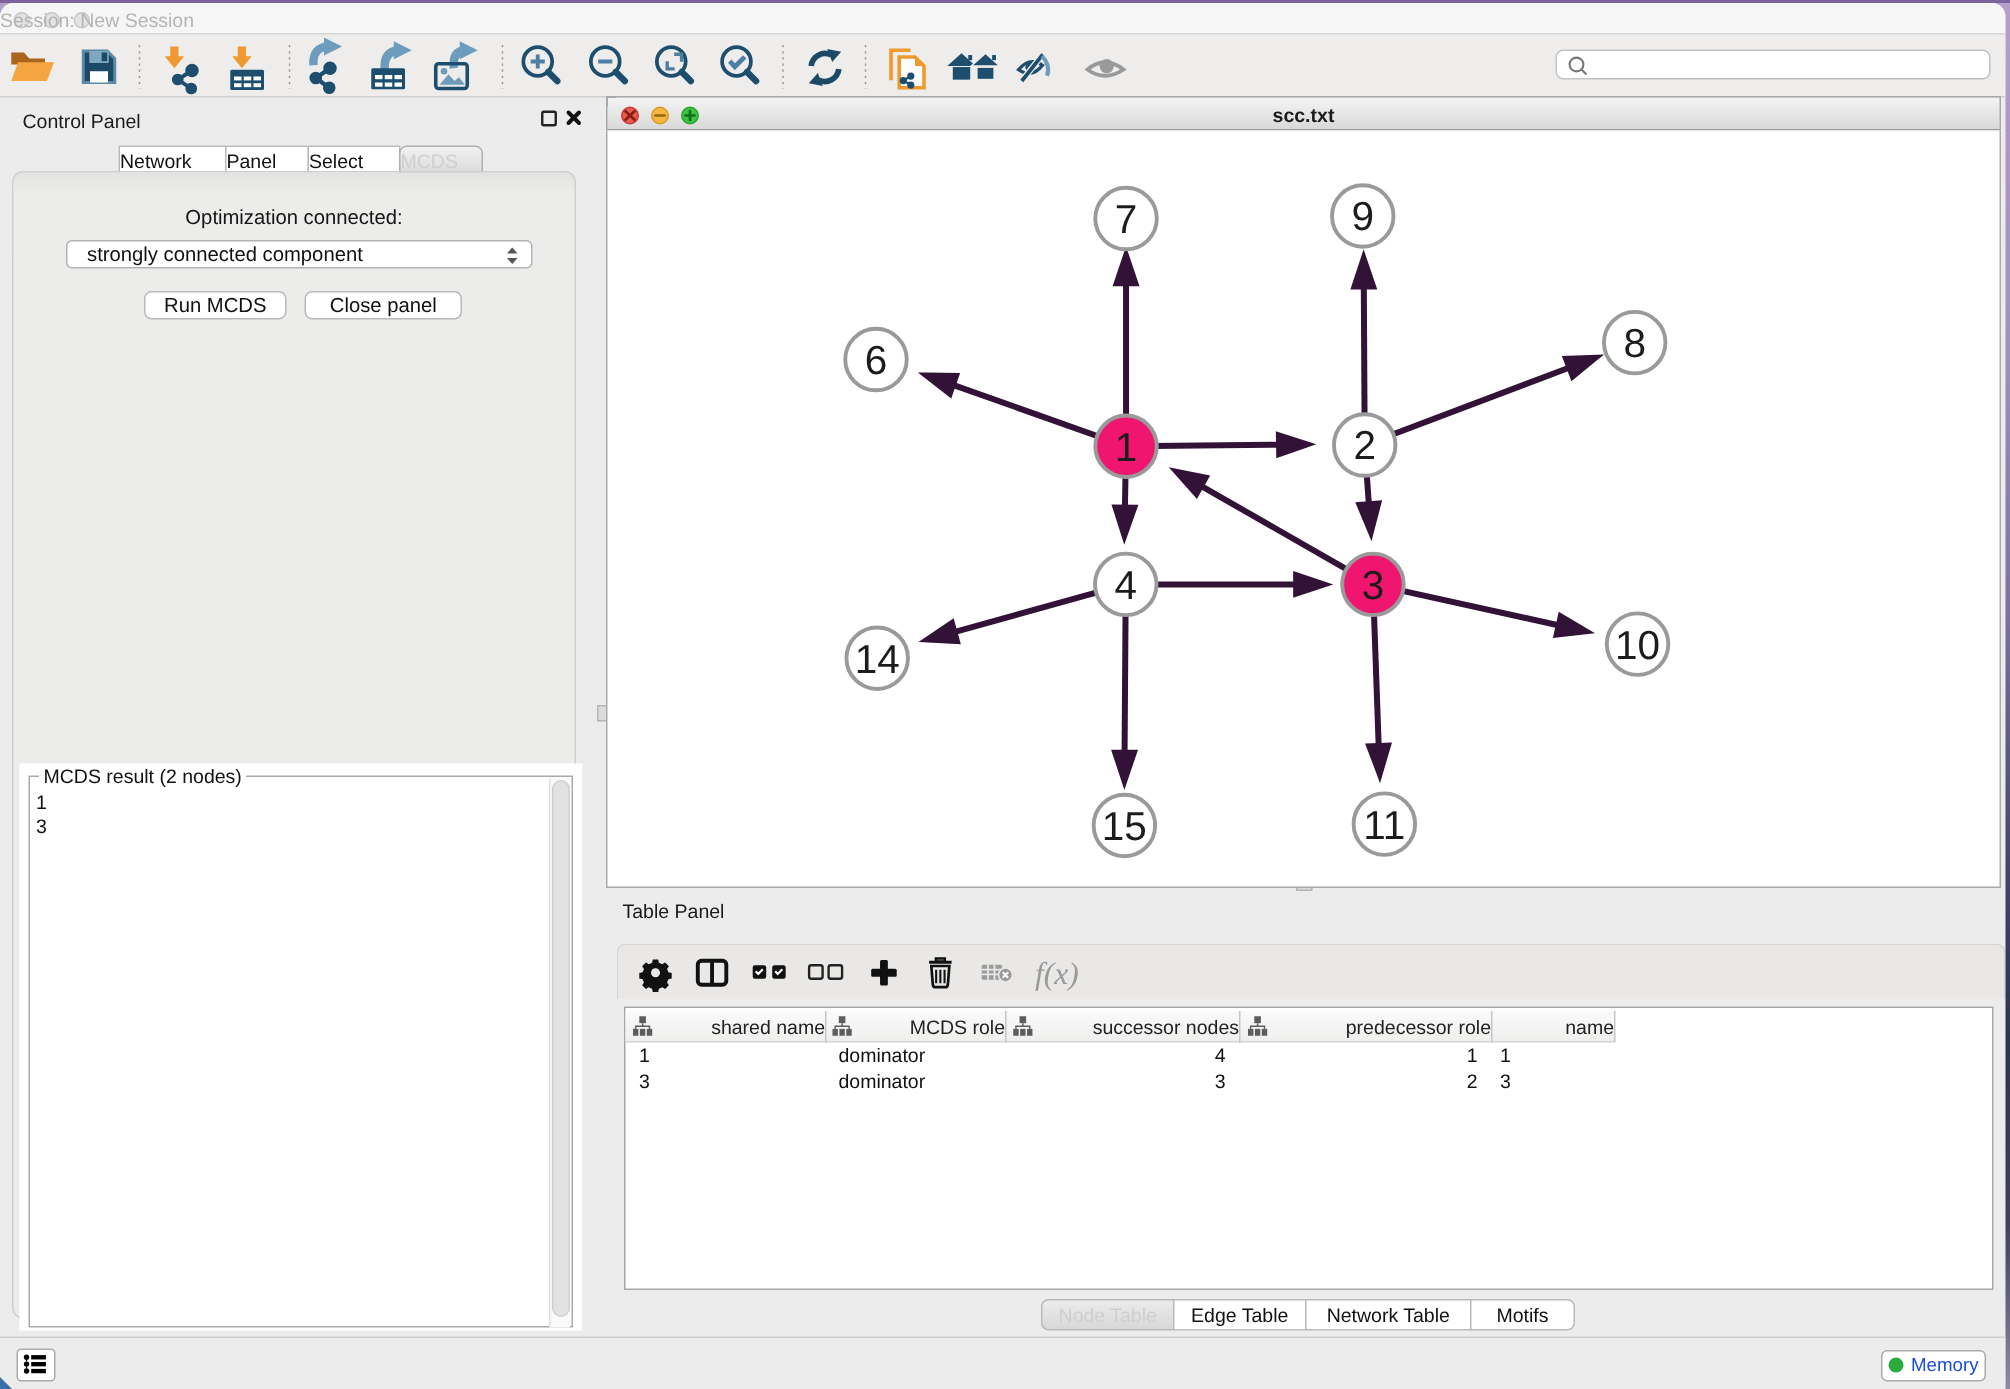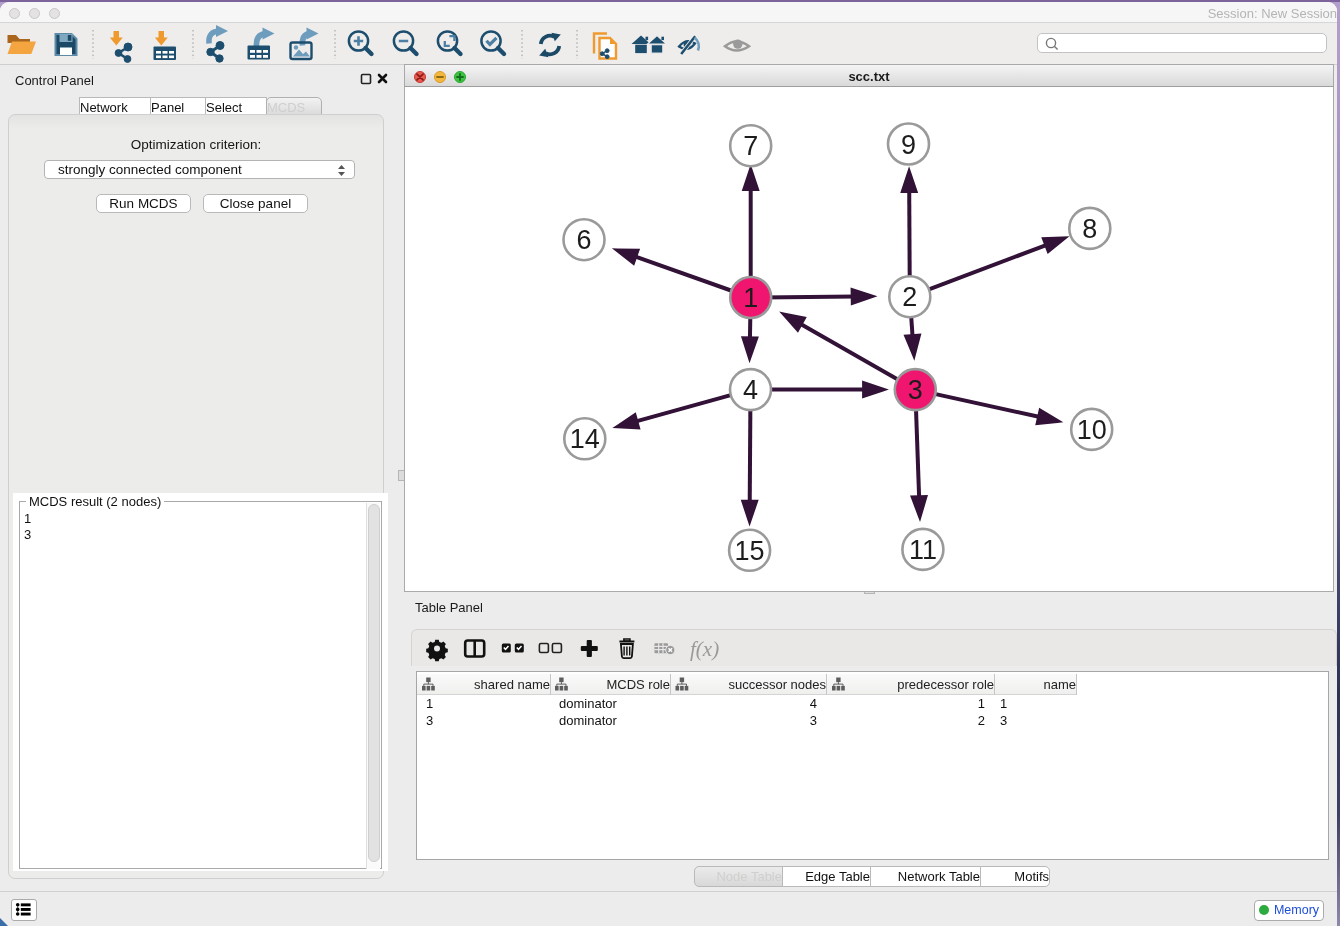--- a/index.html
+++ b/index.html
@@ -1,55 +1,55 @@
 <!DOCTYPE html>
 <html><head><meta charset="utf-8">
 <style>
 *{margin:0;padding:0;box-sizing:border-box}
 html,body{width:1340px;height:926px;overflow:hidden}
 body{background:linear-gradient(180deg,#b49ecb 0%,#a28fc0 25%,#7a6f9e 45%,#43456e 62%,#2c3352 75%,#3f3f63 88%,#8f88a9 100%);font-family:"Liberation Sans",sans-serif;position:relative}
 .abs{position:absolute}
 #win{position:absolute;left:0;top:2px;width:1337px;height:924px;background:#ececec;border-radius:9px 9px 0 0;overflow:hidden}
 #titlebar{position:absolute;left:0;top:0;width:1337px;height:21px;background:#f6f6f6;border-bottom:1px solid #d6d6d6}
 .tl{position:absolute;top:5.5px;width:11px;height:11px;border-radius:50%;background:#e4e2e2;border:1px solid #c8c6c6}
-#wtitle{position:absolute;top:3.5px;left:0;width:1337px;text-align:right;font-size:13px;color:#b4b4b4}
+#wtitle{position:absolute;top:3.5px;left:0;width:1337px;text-align:left;font-size:13px;color:#b4b4b4}
 #toolbar{position:absolute;left:0;top:22px;width:1337px;height:41px;background:#eeedec;border-bottom:1px solid #cfcfcf}
 #search{position:absolute;left:1037px;top:9px;width:290px;height:20px;background:#fff;border:1px solid #c3c3c3;border-radius:5px}
 
 #cpanel{position:absolute;left:0;top:63px;width:396px;height:825px}
 #cpanel .title{position:absolute;left:15px;top:8px;font-size:13px;color:#1a1a1a}
 .tabrow{position:absolute;height:21px}
 .tab{position:absolute;top:0;height:21px;background:#fff;border:1px solid #b9b9b9;font-size:13px;color:#111;line-height:19px}
 .tab.sel{background:linear-gradient(#f2f2f2,#d8d8d8);color:#cfcfcd;border-radius:5px 5px 0 0;border-color:#b0b0b0}
 #tabbody{position:absolute;left:8px;top:49px;width:376px;height:765px;background:linear-gradient(#e3e3e2 0px,#ececeb 14px);border:1px solid #cfcfcf;border-radius:7px}
 #optlabel{position:absolute;left:0;top:22px;width:100%;text-align:center;font-size:13.5px;color:#151515}
 #combo{position:absolute;left:35px;top:45px;width:311px;height:19px;background:#fff;border:1px solid #b3b3b3;border-radius:4px;font-size:13.5px;color:#111;line-height:17px;padding-left:13px}
 .btn{position:absolute;top:79px;height:19px;background:#fff;border:1px solid #b9b9b9;border-radius:5px;font-size:13.5px;color:#111;text-align:center;line-height:17px}
-#resultbox{position:absolute;left:4px;top:378px;width:375px;height:378px;background:#fff}
+#resultbox{position:absolute;left:4px;top:394px;width:375px;height:378px;background:#fff}
 #fieldset{position:absolute;left:6px;top:8px;width:363px;height:368px;border:1px solid #a9a9a9}
 #fieldset .lbl{position:absolute;left:6px;top:-8px;background:#fff;padding:0 3px;font-size:13px;color:#111}
 #fieldset .txt{position:absolute;left:4px;top:9px;font-size:13px;color:#111;line-height:16px}
 #vscroll{position:absolute;right:1px;top:1px;width:14px;height:366px;background:#fafafa;border-left:1px solid #e0e0e0}
 #vthumb{position:absolute;left:1px;top:1px;width:12px;height:358px;background:#e2e2e2;border:1px solid #cfcfcf;border-radius:6px}
 
 #netwin{position:absolute;left:404px;top:62px;width:930px;height:529px}
 #nettitle{position:absolute;left:0;top:0;width:100%;height:23px;background:linear-gradient(#f4f4f4,#d9d9d9);border:1px solid #a8a8a8;border-bottom:1px solid #9e9e9e}
 #nettitle .t{position:absolute;width:100%;text-align:center;top:4px;font-size:13px;color:#1a1a1a;font-weight:bold}
 .mtl{position:absolute;top:6px;width:12px;height:12px;border-radius:50%;line-height:12px;text-align:center}
 #canvas{position:absolute;left:0;top:23px;width:930px;height:505px;background:#fff;border:1px solid #aaa;border-top:none}
 
 #tpanel{position:absolute;left:404px;top:589px;width:936px;height:299px}
 #tpanel .title{position:absolute;left:11px;top:9px;font-size:13px;color:#1a1a1a}
 #ttoolbar{position:absolute;left:7px;top:38px;width:926px;height:37px;background:#e9e8e7;border:1px solid #d5d4d3;border-bottom:none;border-radius:6px 6px 0 0}
 #ttable{position:absolute;left:12px;top:80px;width:913px;height:189px;background:#fff;border:1px solid #a6a6a6}
 #thead{position:absolute;left:0;top:2px;width:659px;height:21px;background:linear-gradient(#fafafa,#efefee);border-bottom:1px solid #d4d4d4}
 .hcell{position:absolute;top:0;height:21px;border-right:1px solid #c6c6c6;font-size:13px;color:#222;text-align:right;line-height:21px}
 .trow{position:absolute;font-size:13px;color:#111;height:16px;line-height:16px}
 .btabs{position:absolute;top:275px;height:21px}
-.btab{position:absolute;top:0;height:21px;background:#fff;border:1px solid #b9b9b9;font-size:13px;color:#111;text-align:right;line-height:19px}
+.btab{position:absolute;top:0;height:21px;background:#fff;border:1px solid #b9b9b9;font-size:13px;color:#111;text-align:center;line-height:19px}
 .btab.sel{background:linear-gradient(#ebebeb,#d8d8d8);color:#cfcfcd;border-radius:5px 0 0 5px}
 
 #statusbar{position:absolute;left:0;top:889px;width:1337px;height:34px;background:#ececec;border-top:1px solid #d0d0d0}
 #listbtn{position:absolute;left:11px;top:7px;width:26px;height:22px;background:#fff;border:1px solid #ababab;border-radius:3px}
 #membtn{position:absolute;left:1254px;top:8px;width:70px;height:21px;background:#fff;border:1px solid #ababab;border-radius:4px;font-size:12.5px;color:#1d4ed8;line-height:19px;text-align:center}
 </style></head>
 <body>
 <div style="position:absolute;left:0;top:0;width:1340px;height:1.5px;background:#7d639c"></div>
 <div id="win">
  <div id="titlebar">
@@ -218,21 +218,21 @@
         <rect x="1.5" y="1.5" width="9" height="9" fill="none" stroke="#222" stroke-width="1.6" rx="1"></rect>
         <path d="M19 2 L26 9 M26 2 L19 9" stroke="#111" stroke-width="2.6" stroke-linecap="round"></path>
       </svg>
   <div class="tabrow" style="left:79px;top:32px;width:245px">
    <div class="tab" style="left:0;width:72px">Network</div>
    <div class="tab" style="left:71px;width:56px">Panel</div>
    <div class="tab" style="left:126px;width:62px">Select</div>
    <div class="tab sel" style="left:187px;width:56px">MCDS</div>
   </div>
   <div id="tabbody">
-   <div id="optlabel">Optimization criterion:</div>
+   <div id="optlabel">Optimization connected:</div>
    <div id="combo">strongly connected component
      <svg style="position:absolute;right:8px;top:3px" width="9" height="13" viewBox="0 0 9 13">
             <path d="M1 5 L4.5 1 L8 5 Z M1 8 L4.5 12 L8 8 Z" fill="#555"></path>
           </svg>
    </div>
    <div class="btn" style="left:87px;width:95px">Run MCDS</div>
    <div class="btn" style="left:194px;width:105px">Close panel</div>
    <div id="resultbox">
      <div id="fieldset">
        <div class="lbl">MCDS result (2 nodes)</div>

